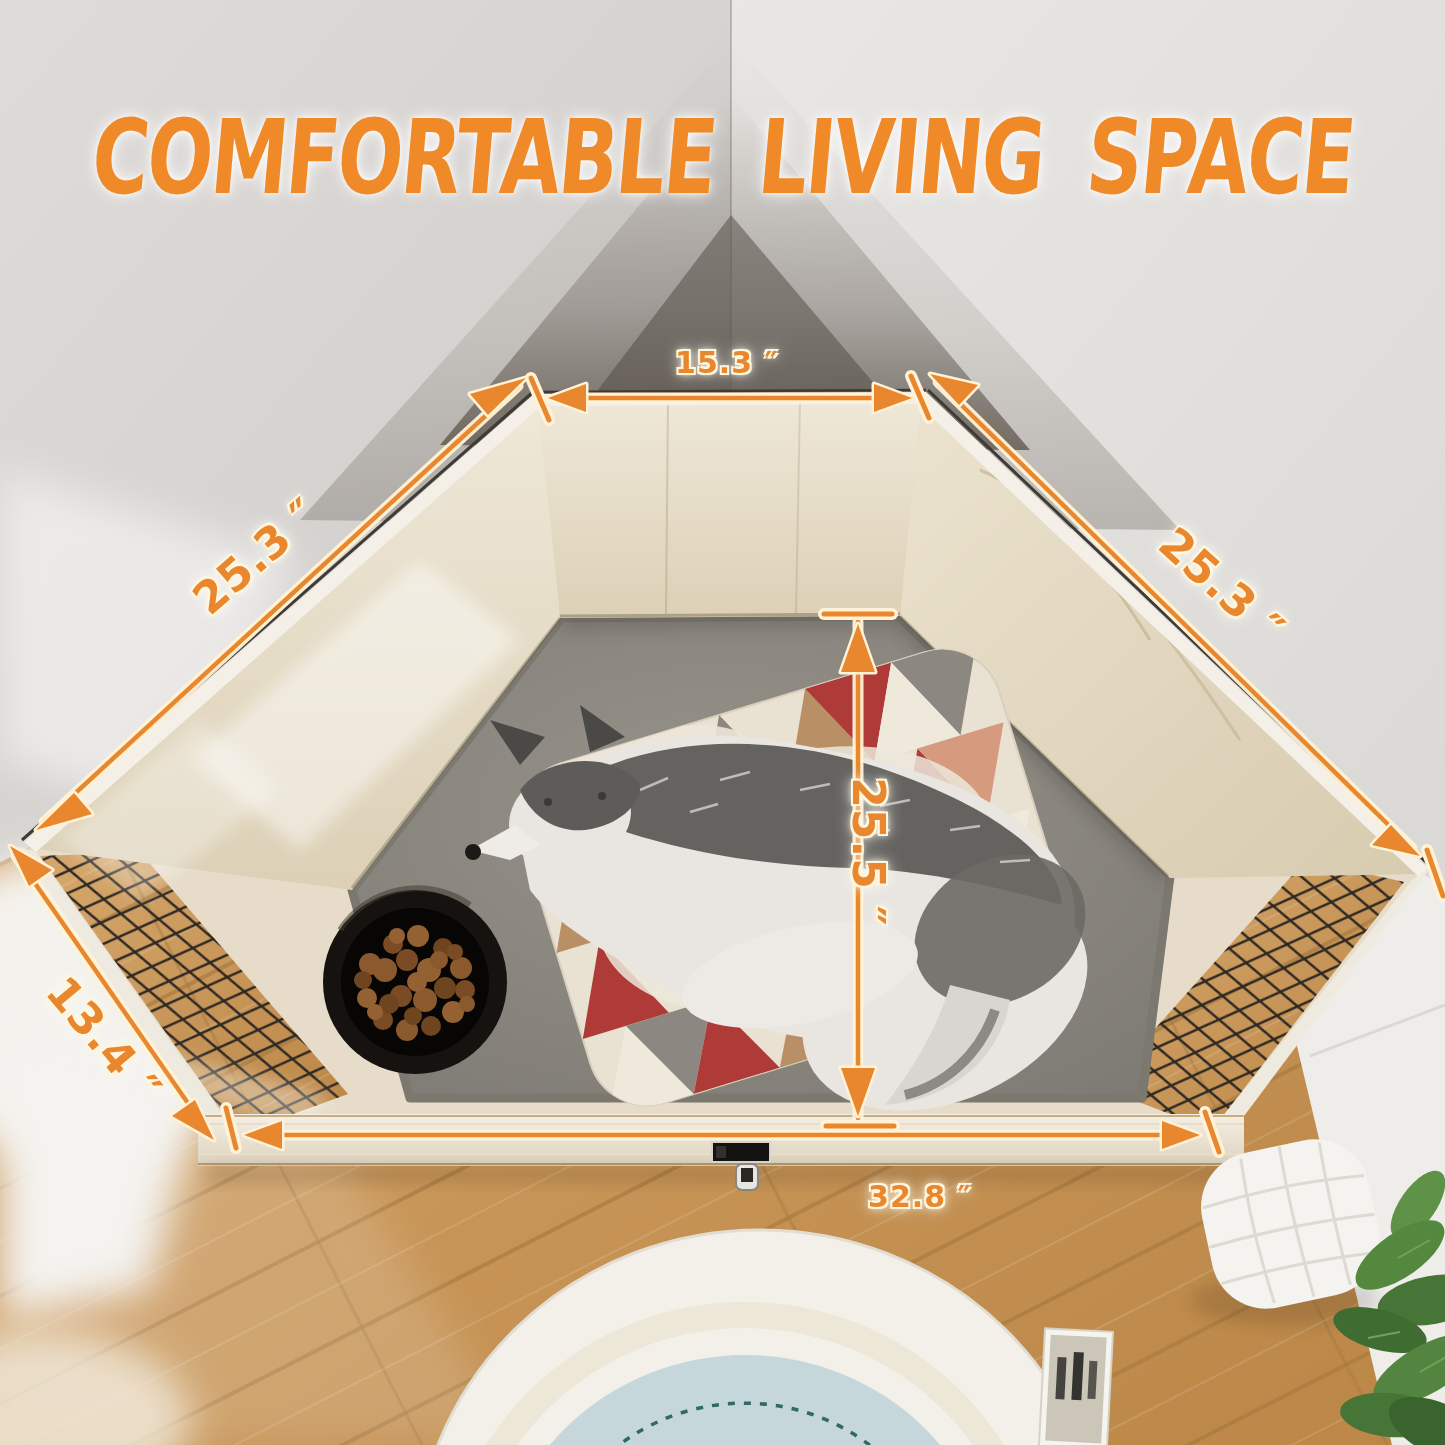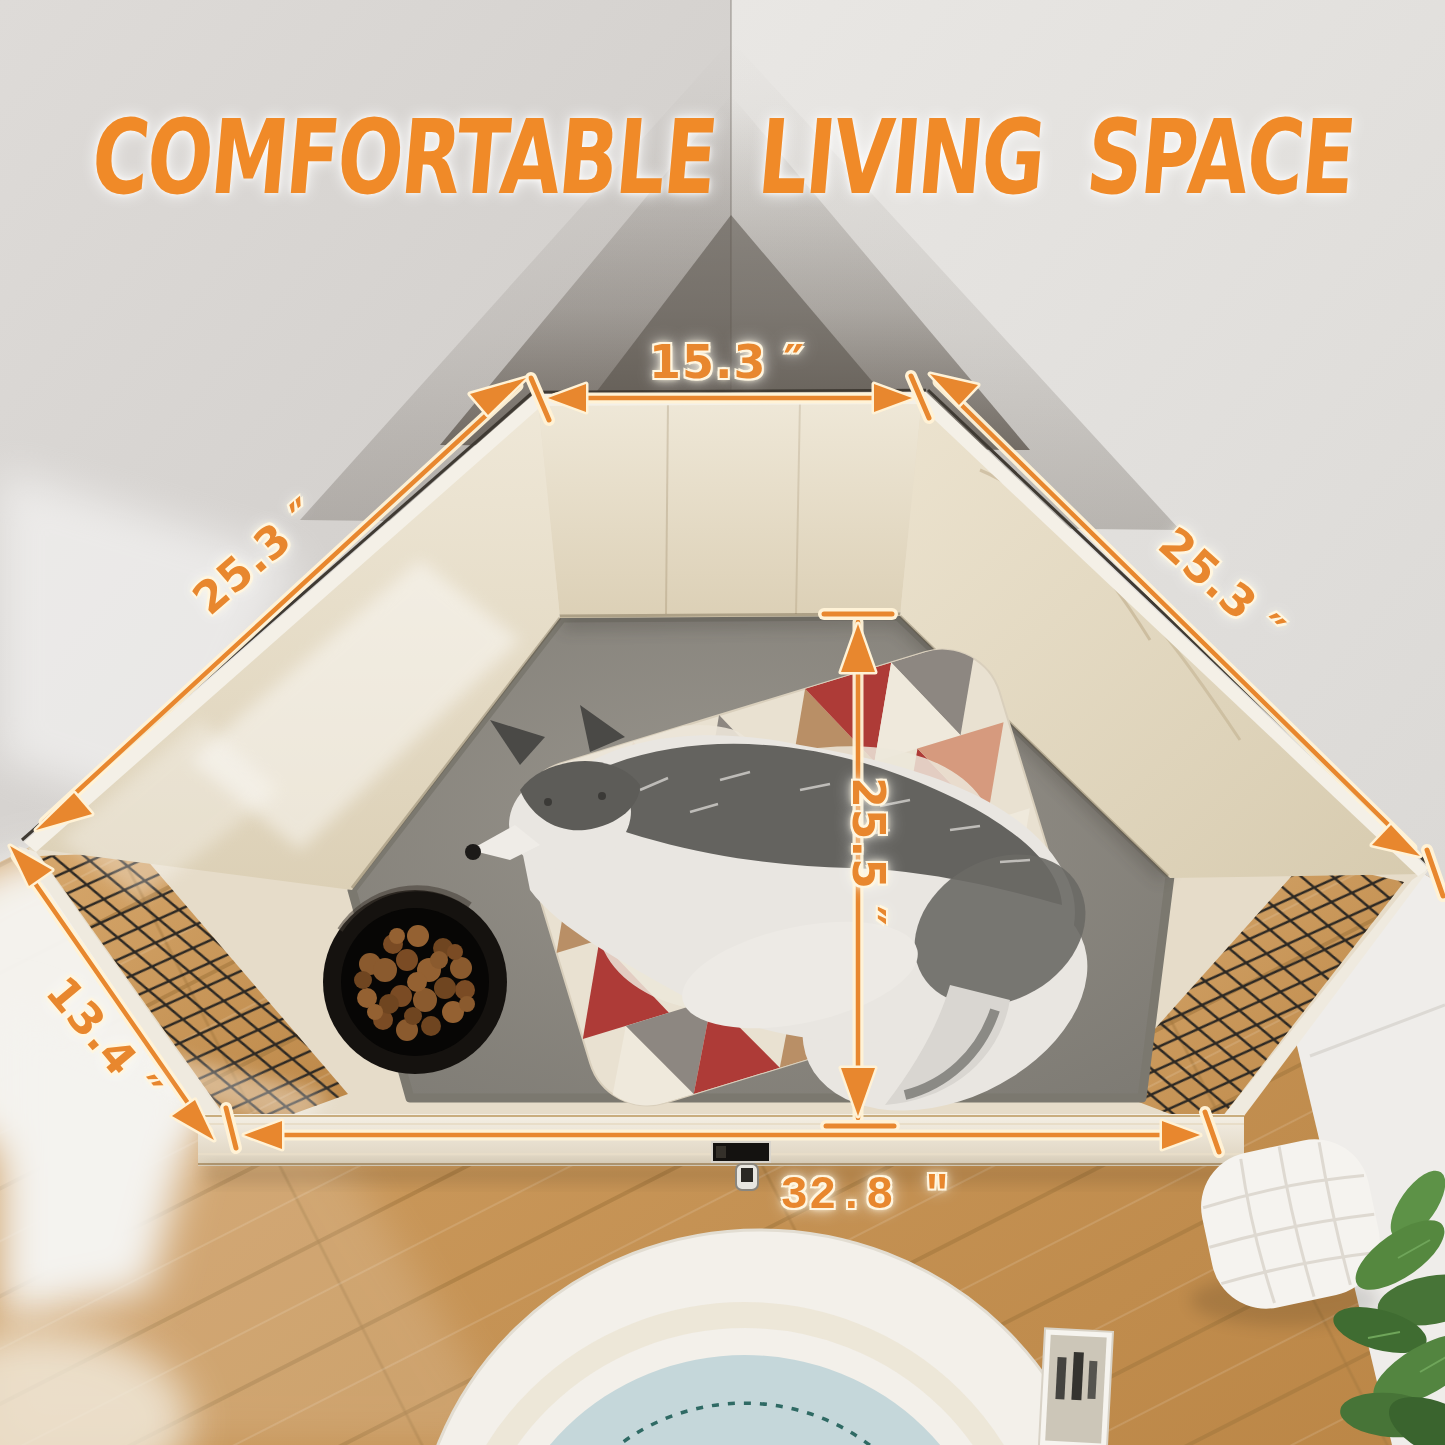--- a/index.html
+++ b/index.html
@@ -4,21 +4,21 @@
 <style>
   html,body{margin:0;padding:0;background:#fff;}
   #stage{position:relative;width:1445px;height:1445px;overflow:hidden;
          font-family:"DejaVu Sans",sans-serif;background:#e0ddda;}
   #scene{position:absolute;left:0;top:0;width:1445px;height:1445px;}
   .dimGlow{stroke:#fff2d6;stroke-width:11;stroke-linecap:round;fill:none;opacity:.95}
   .dimLine{stroke:#e8872e;stroke-width:4.5;stroke-linecap:round;fill:none}
   .dimArrow{fill:#e8872e;stroke:#fff2d6;stroke-width:5;paint-order:stroke;stroke-linejoin:round}
   .tickGlow{stroke:#fff2d6;stroke-width:12;stroke-linecap:round}
   .tick{stroke:#e8872e;stroke-width:5;stroke-linecap:round}
-  .dim-label{position:absolute;color:#e8872e;font-weight:700;font-size:46px;
+  .dim-label{position:absolute;color:#e8872e;font-weight:700;font-size:30px;
     letter-spacing:1px;white-space:nowrap;
     transform:translate(-50%,-50%) rotate(var(--r,0deg));
     text-shadow:0 0 5px #fff6e0,0 0 10px #fff6e0,2px 2px 0 #fff6e0,
       -2px -2px 0 #fff6e0,2px -2px 0 #fff6e0,-2px 2px 0 #fff6e0,0 0 18px #ffffff;}
   .title{position:absolute;left:50%;top:96px;white-space:nowrap;
     transform:translate(-50%,-50%) skewX(-5deg) scale(0.84,1.12);
     font-weight:800;font-size:92px;color:#f08a28;letter-spacing:-2px;word-spacing:22px;
     text-shadow:0 0 16px rgba(255,255,255,.95),0 0 5px rgba(255,255,255,.85);}
 </style>
 </head>
@@ -349,14 +349,14 @@
   </g>
 </svg>
 
   <h1 class="title">COMFORTABLE LIVING SPACE</h1>
 
   <div class="dim-label" style="left:727px;top:362px;">15.3 ″</div>
   <div class="dim-label" style="left:256px;top:556px;--r:-41deg;font-size:44px;">25.3 ″</div>
   <div class="dim-label" style="left:1222px;top:586px;--r:42deg;font-size:44px;">25.3 ″</div>
   <div class="dim-label" style="left:868px;top:852px;--r:90deg;font-size:44px;">25.5 ″</div>
   <div class="dim-label" style="left:104px;top:1040px;--r:50deg;font-size:44px;">13.4 ″</div>
-  <div class="dim-label" style="left:866px;top:1196px;font-family:Liberation Mono, monospace;">32.8 ″</div>
+  <div class="dim-label" style="left:920px;top:1196px;">32.8 ″</div>
 </div>
 
 </body></html>

